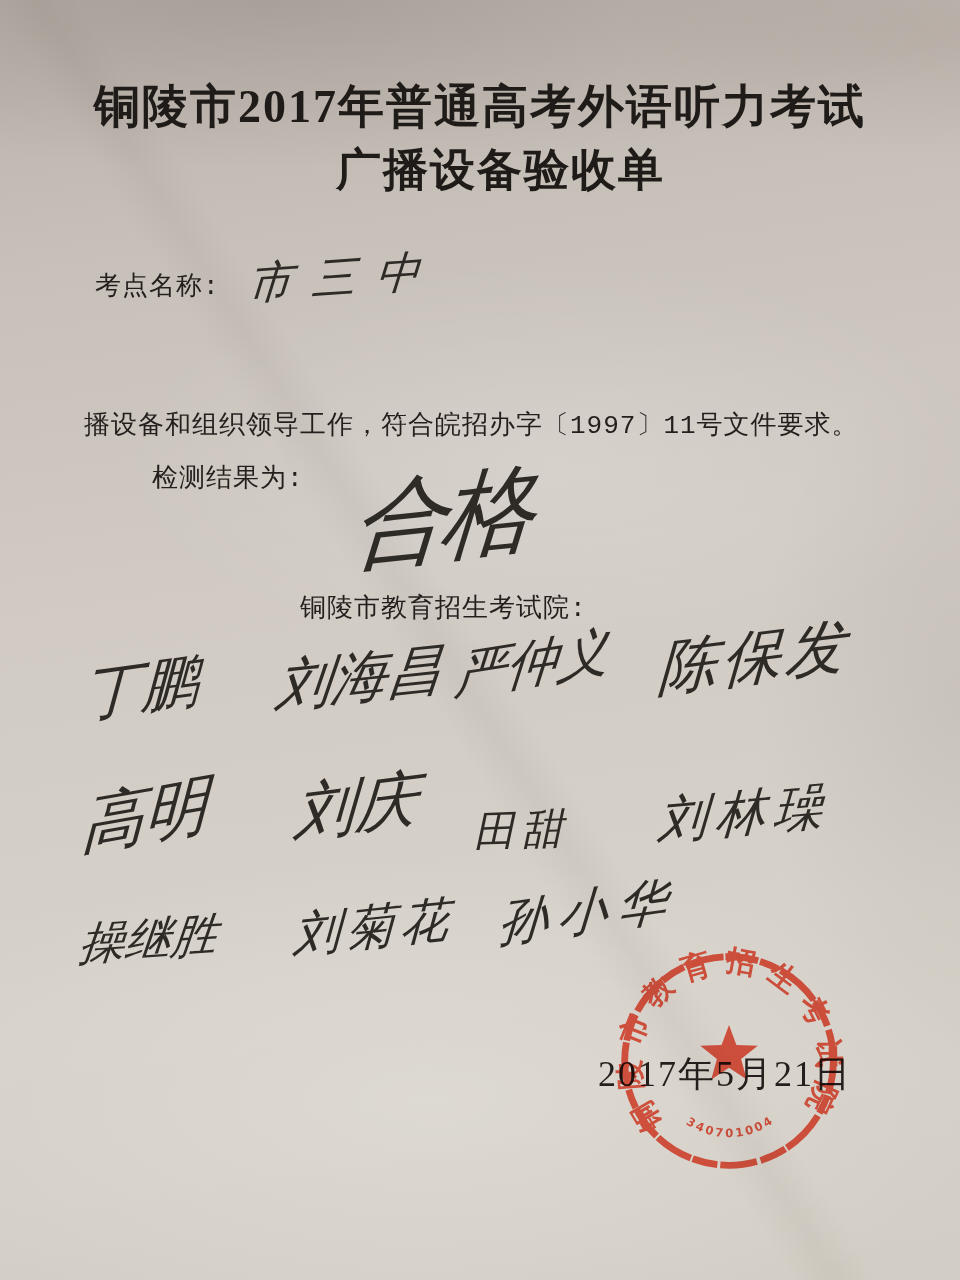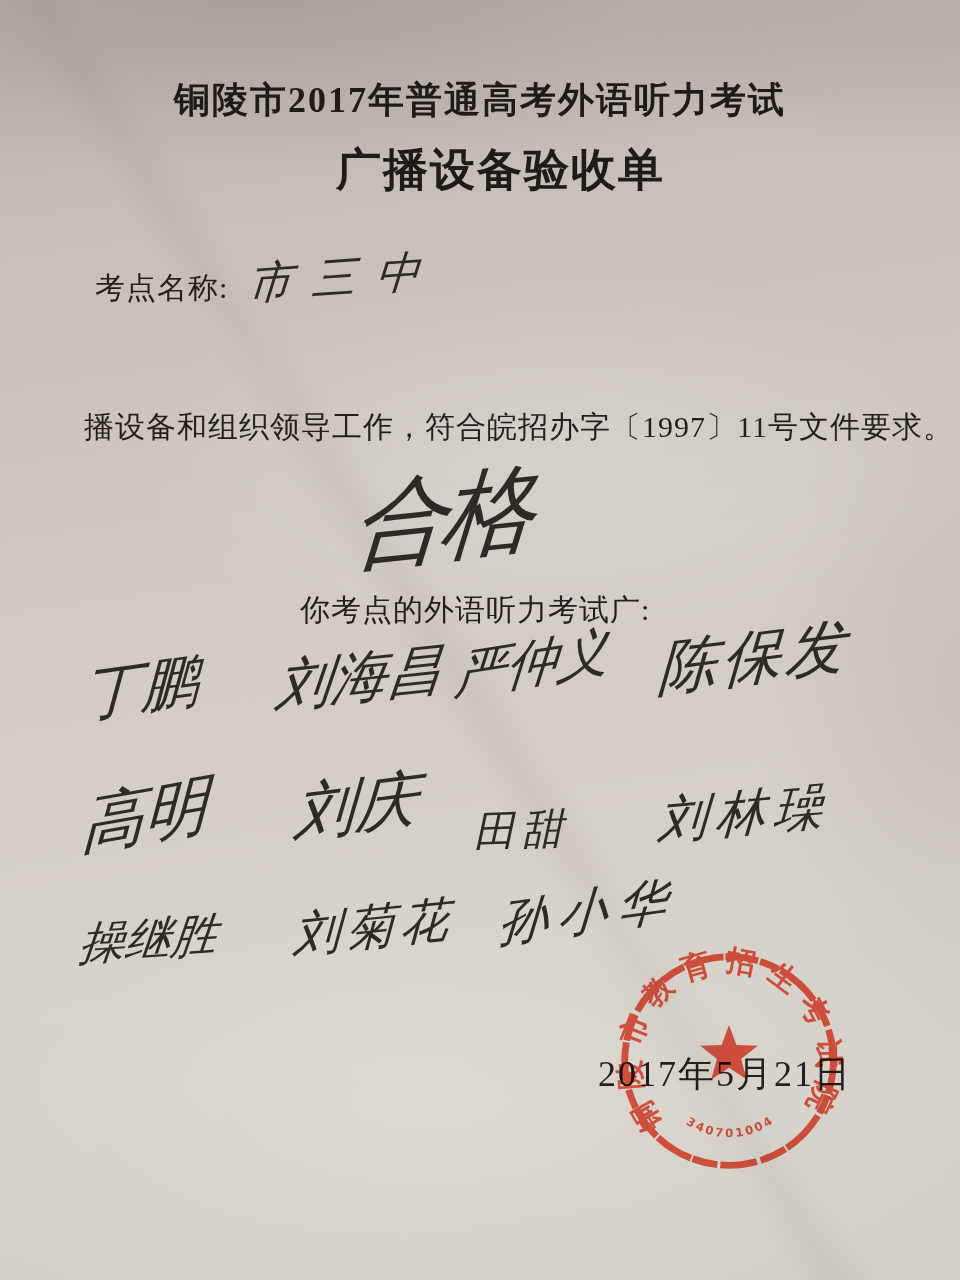--- a/index.html
+++ b/index.html
@@ -18,23 +18,23 @@
       linear-gradient(172deg, #b9b1aa 0%, #c8c1ba 20%, #d1cbc4 45%, #d6d1c9 72%, #d3cec5 100%);
     font-family:"Liberation Serif","DejaVu Serif",serif;
   }
   .abs{position:absolute;}
   .printed{color:#241f1c;}
   .title{
     left:0;right:0;text-align:center;
     font-weight:700;letter-spacing:2px;
     color:#1f1b18;
   }
-  .title1{top:76px;font-size:36px;}
+  .title1{top:76px;font-size:46px;}
   .title2{top:140px;font-size:45px;padding-left:41px;}
-  .label30{font-size:30px;letter-spacing:1px;}
+  .label30{font-size:26px;letter-spacing:1px;font-family:Liberation Mono, monospace;}
   .hand{
     font-style:italic;
     color:#2e2a26;
     font-family:"DejaVu Serif",serif;
     white-space:nowrap;
   }
   .sig{transform-origin:left bottom;}
   
   .sig1{left:82px;top:658px;font-size:58px;transform:rotate(-8deg) skewX(-10deg);}
   .sig2{left:272px;top:650px;font-size:56px;transform:rotate(-6deg) skewX(-12deg);}
@@ -61,24 +61,25 @@
 
 <div id="paper">
 
   <div class="abs title title1">铜陵市2017年普通高考外语听力考试</div>
   <div class="abs title title2">广播设备验收单</div>
 
   <div class="abs printed label30" style="left:95px;top:268px;">考点名称:</div>
   <div class="abs hand" id="site-value">市三中</div>
 
   <div class="abs printed label30" style="left:84px;top:407px;letter-spacing:1px;">播设备和组织领导工作，符合皖招办字〔1997〕11号文件要求。</div>
+  <div class="abs printed label30" style="left:152px;top:460px;">检测结果为:</div>
 
   <div class="abs hand" id="result-value">合格</div>
 
-  <div class="abs printed label30" style="left:300px;top:590px;">你考点的外语听力考试广:</div>
+  <div class="abs printed label30" style="left:300px;top:590px;">铜陵市教育招生考试院:</div>
 
   <span class="abs hand sig sig1">丁鹏</span>
   <span class="abs hand sig sig2">刘海昌</span>
   <span class="abs hand sig sig3">严仲义</span>
   <span class="abs hand sig sig4">陈保发</span>
   <span class="abs hand sig sig5">高明</span>
   <span class="abs hand sig sig6">刘庆</span>
   <span class="abs hand sig sig7">田甜</span>
   <span class="abs hand sig sig8">刘林璪</span>
   <span class="abs hand sig sig9">操继胜</span>

